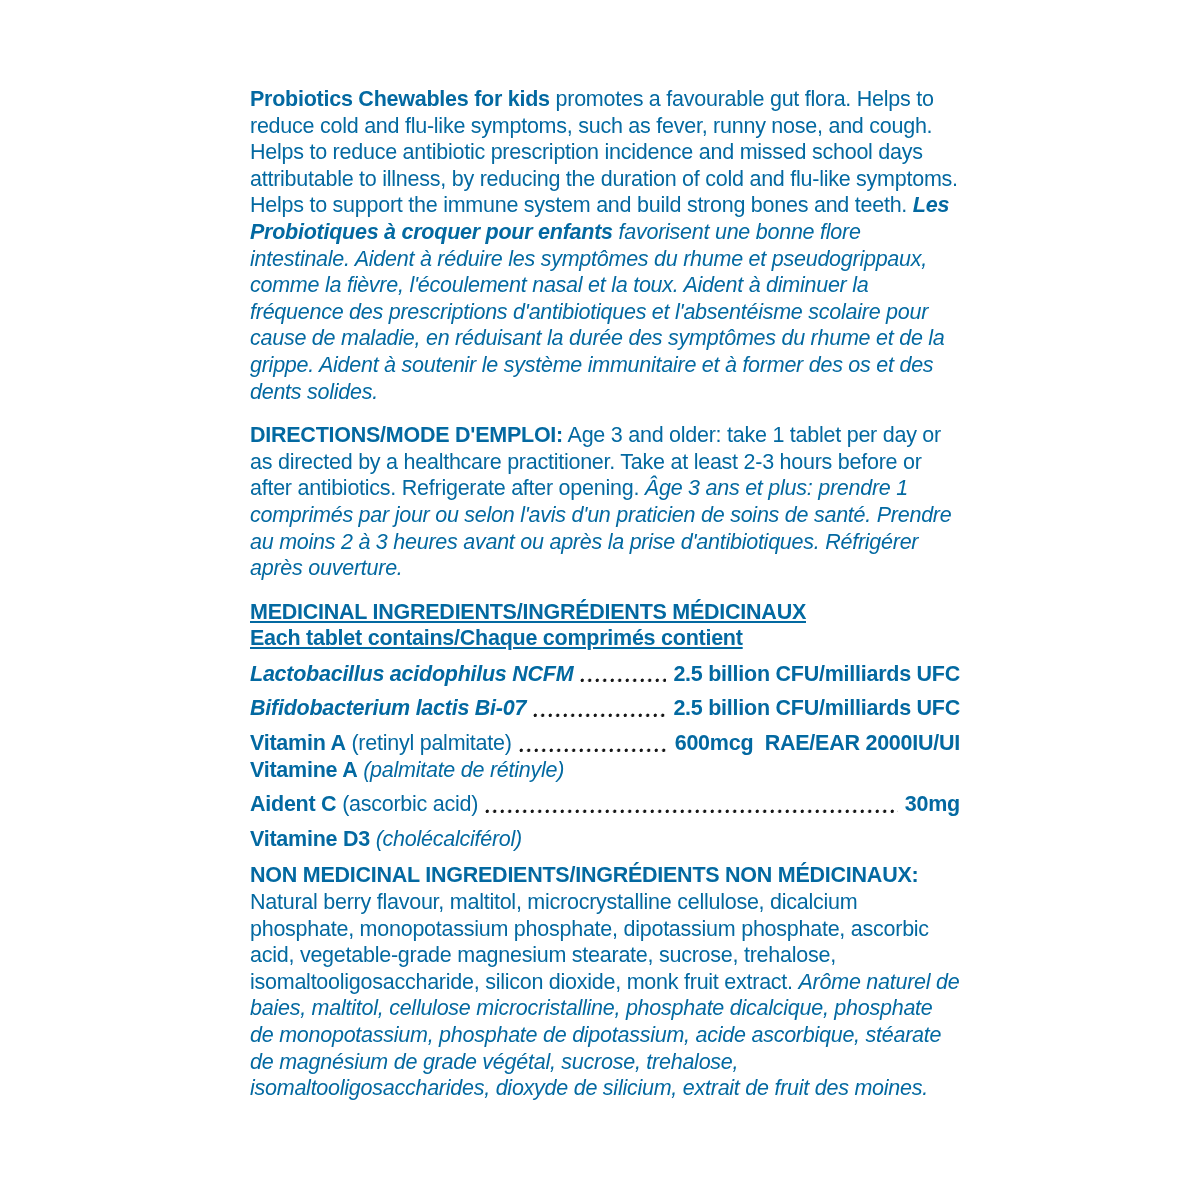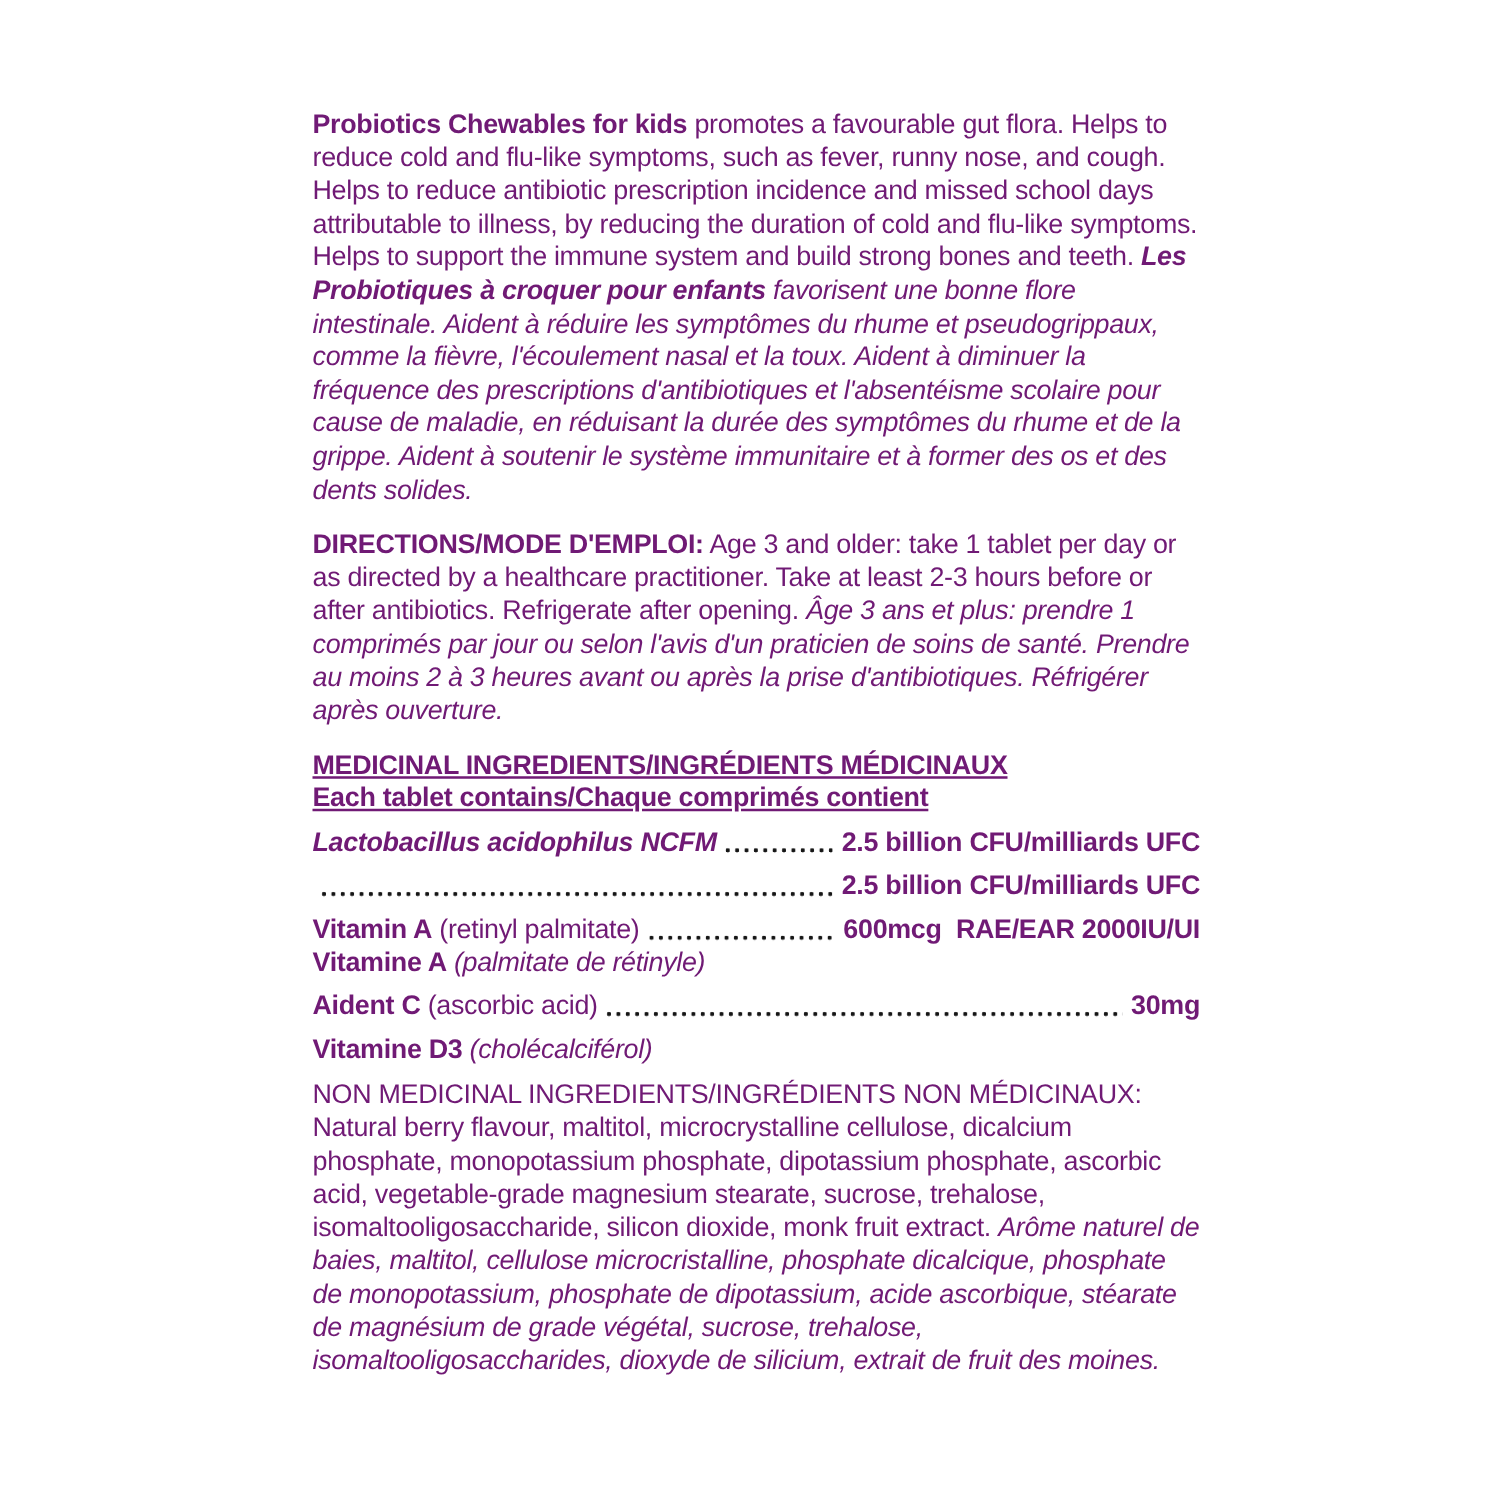--- a/index.html
+++ b/index.html
@@ -9,21 +9,21 @@
     width: 1200px;
     height: 1200px;
     overflow: hidden;
   }
   .page {
     position: relative;
     width: 1035px;
     height: 1200px;
     background: #ffffff;
     font-family: "Liberation Sans", "DejaVu Sans", sans-serif;
-    color: #701a75;
+    color: #0369a1;
     padding-left: 15px;
   }
   .label {
     position: absolute;
     left: 250px;
     top: 86px;
     width: 710px;
     font-size: 21.5px;
     line-height: 26.6px;
     letter-spacing: -0.25px;
@@ -51,21 +51,21 @@
     background-size: 7.5px 5px;
     background-repeat: repeat-x;
     background-position: left bottom;
   }
   .val {
     white-space: pre;
     font-weight: bold;
     text-align: right;
   }
   .paren { }
-  .nm-header { font-weight: normal; }
+  .nm-header { font-weight: bold; }
 </style>
 </head>
 <body>
 
 <div class="page">
   <div class="label">
 
     <p class="para"><span class="b">Probiotics Chewables for kids</span><span> promotes a favourable gut flora. Helps to reduce cold and flu-like symptoms, such as fever, runny nose, and cough. Helps to reduce antibiotic prescription incidence and missed school days attributable to illness, by reducing the duration of cold and flu-like symptoms. Helps to support the immune system and build strong bones and teeth. </span><span class="bi">Les Probiotiques à croquer pour enfants</span><span class="i"> favorisent une bonne flore intestinale. Aident à réduire les symptômes du rhume et pseudogrippaux, comme la fièvre, l'écoulement nasal et la toux. Aident à diminuer la fréquence des prescriptions d'antibiotiques et l'absentéisme scolaire pour cause de maladie, en réduisant la durée des symptômes du rhume et de la grippe. Aident à soutenir le système immunitaire et à former des os et des dents solides.</span></p>
 
     <p class="para"><span class="b">DIRECTIONS/MODE D'EMPLOI:</span><span> Age 3 and older: take 1 tablet per day or as directed by a healthcare practitioner. Take at least 2-3 hours before or after antibiotics. Refrigerate after opening. </span><span class="i">Âge 3 ans et plus: prendre 1 comprimés par jour ou selon l'avis d'un praticien de soins de santé. Prendre au moins 2 à 3 heures avant ou après la prise d'antibiotiques. Réfrigérer après ouverture.</span></p>
@@ -79,20 +79,21 @@
         <div class="ml-row">
           <div class="ml-line">
             <span class="bi ml-name">Lactobacillus acidophilus NCFM</span>
             <span class="leader"></span>
             <span class="val">2.5 billion CFU/milliards UFC</span>
           </div>
         </div>
 
         <div class="ml-row">
           <div class="ml-line">
+            <span class="bi ml-name">Bifidobacterium lactis Bi-07</span>
             <span class="leader"></span>
             <span class="val">2.5 billion CFU/milliards UFC</span>
           </div>
         </div>
 
         <div class="ml-row">
           <div class="ml-line">
             <span class="ml-name"><span class="b">Vitamin A</span> <span class="paren">(retinyl palmitate)</span></span>
             <span class="leader"></span>
             <span class="val">600mcg  RAE/EAR 2000IU/UI</span>

